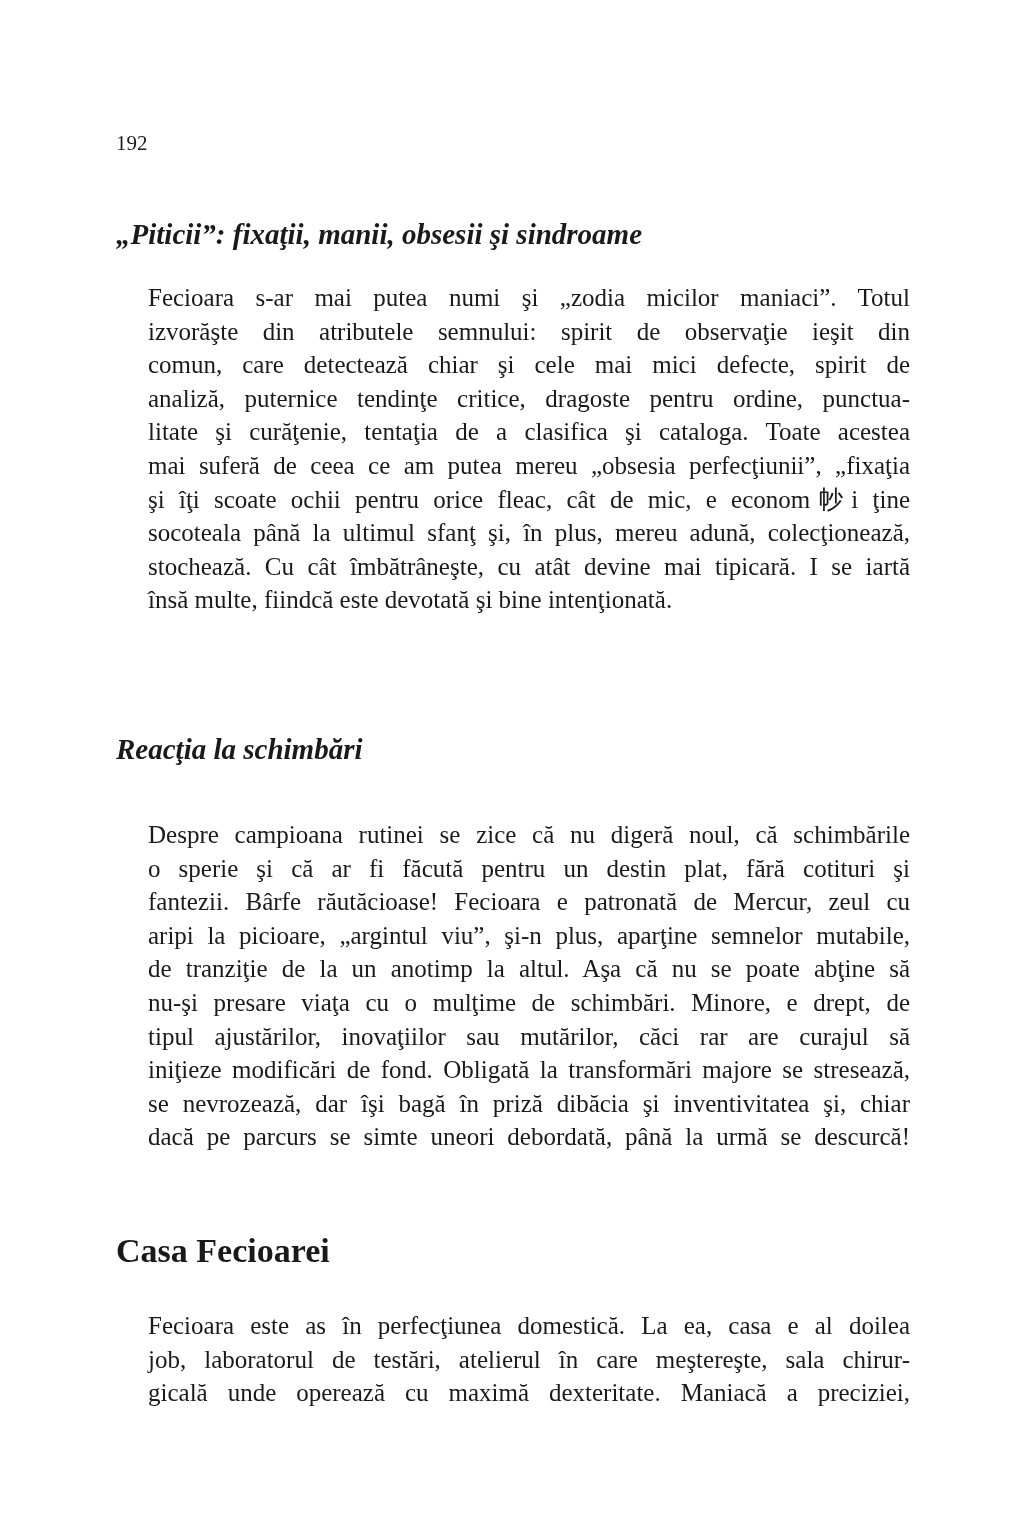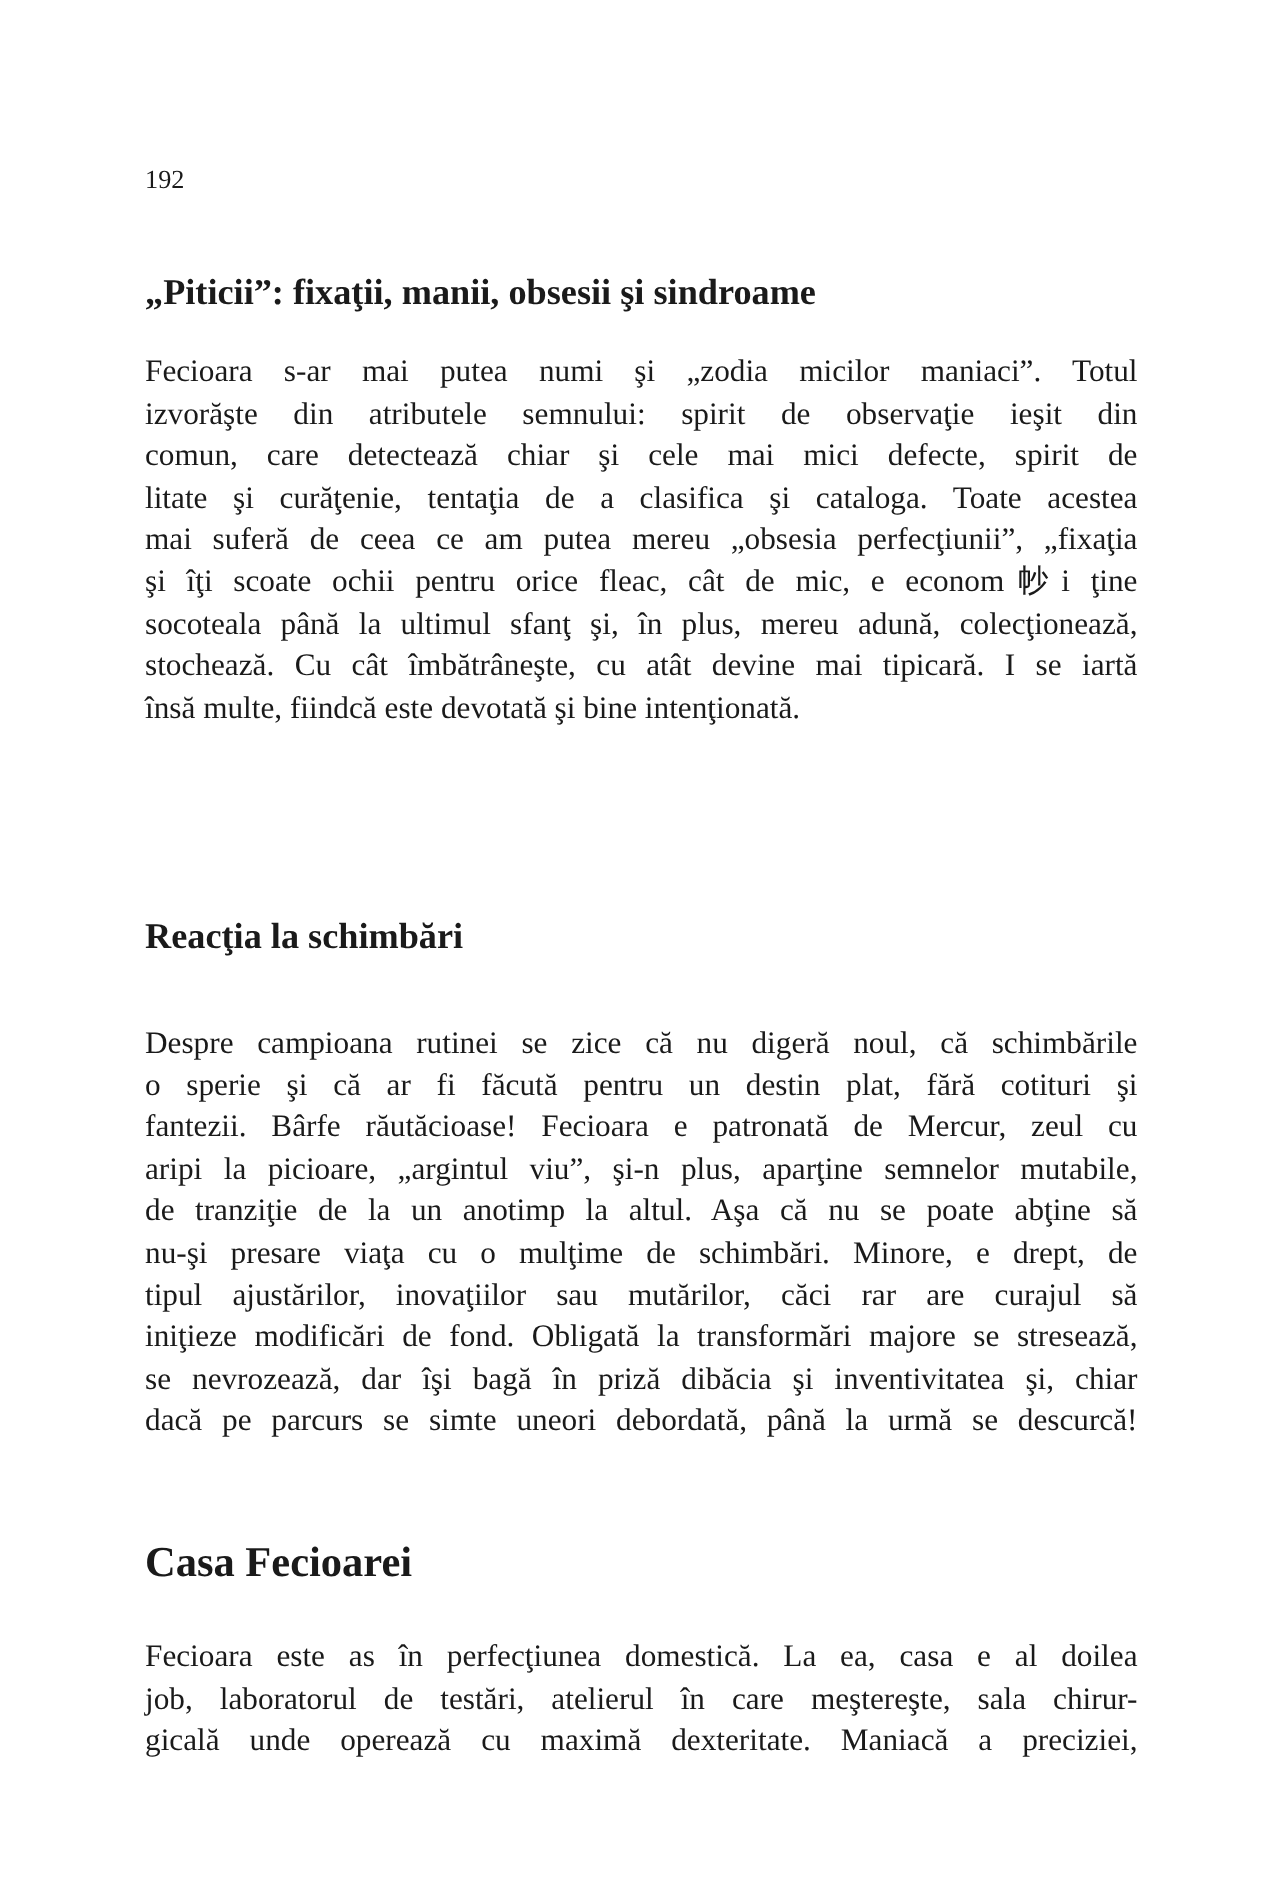--- a/index.html
+++ b/index.html
@@ -41,20 +41,21 @@
       top: 0;
       text-align: center;
       letter-spacing: 0.5px;
       padding-left: 40px;
       box-sizing: border-box;
     }
     .section-title-italic {
       position: absolute;
       left: 0;
       font-size: 29px;
+      font-style: italic;
       font-weight: bold;
       white-space: nowrap;
     }
     .chapter-title {
       position: absolute;
       left: 0;
       font-size: 34px;
       font-weight: bold;
       white-space: nowrap;
     }
@@ -65,20 +66,21 @@
       font-size: 25px;
     }
     .line {
       display: block;
       height: 33.6px;
       line-height: 33.6px;
       text-align: justify;
       text-align-last: justify;
       white-space: nowrap;
       overflow: visible;
+      margin-left: 32px;
     }
     .line.last {
       text-align-last: left;
     }
     .em {
     }
   </style>
 </head>
 <body>
 
@@ -87,20 +89,21 @@
   <div class="running-head">
     <span class="page-number">192</span>
   </div>
 
   <div class="section-title-italic" style="top:218px;">„Piticii”: fixaţii, manii, obsesii şi sindroame</div>
 
   <div class="para" style="top:281px;">
     <span class="line">Fecioara s-ar mai putea numi şi „zodia micilor maniaci”. Totul</span>
     <span class="line">izvorăşte din atributele semnului: spirit de observaţie ieşit din</span>
     <span class="line">comun, care detectează chiar şi cele mai mici defecte, spirit de</span>
+    <span class="line">analiză, puternice tendinţe critice, dragoste pentru ordine, punctua-</span>
     <span class="line">litate şi curăţenie, tentaţia de a clasifica şi cataloga. Toate acestea</span>
     <span class="line">mai suferă de ceea ce am putea mereu „obsesia perfecţiunii”, „fixaţia</span>
     <span class="line">şi îţi scoate ochii pentru orice fleac, cât de mic, e econom㠺i ţine</span>
     <span class="line">socoteala până la ultimul sfanţ şi, în plus, mereu adună, colecţionează,</span>
     <span class="line">stochează. Cu cât îmbătrâneşte, cu atât devine mai tipicară. I se iartă</span>
     <span class="line last">însă multe, fiindcă este devotată şi bine intenţionată.</span>
   </div>
 
   <div class="section-title-italic" style="top:733px;">Reacţia la schimbări</div>
 

